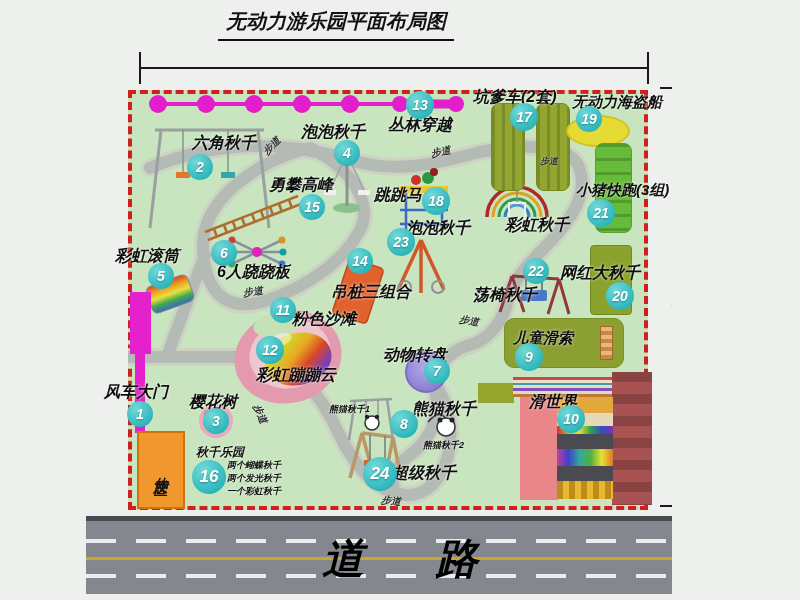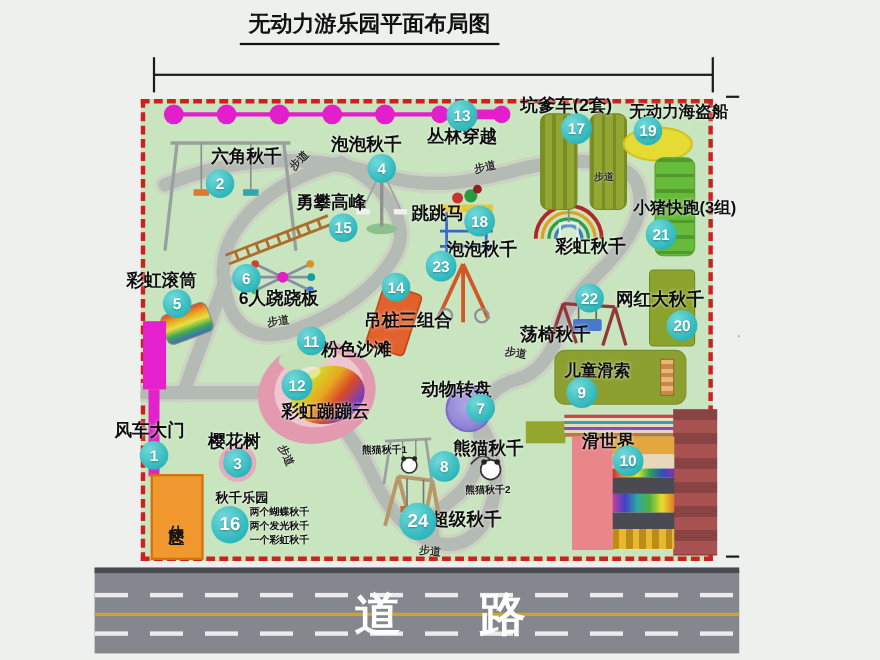--- a/index.html
+++ b/index.html
@@ -1,17 +1,17 @@
 <!DOCTYPE html>
 <html><head>
 <meta charset="utf-8">
 <style>
   html,body{margin:0;padding:0;background:#eef0ee;}
   .stage{position:relative;width:672px;height:600px;background:#eef0ee;overflow:hidden;
-         font-family:"Liberation Sans",sans-serif;}
+         font-family:"Liberation Sans",sans-serif;font-style:italic;}
   .ttl{position:absolute;top:8px;left:0;right:0;text-align:center;z-index:5;}
   .ttl span{display:inline-block;font-size:20px;font-weight:bold;color:#111;
             border-bottom:2px solid #111;padding:0 8px 4px;}
   
   .dl{position:absolute;background:#1a1a1a;z-index:6;}
   .dimh-lbl{position:absolute;left:140px;top:44px;width:508px;text-align:center;
             font-size:15px;font-weight:bold;color:#111;z-index:6;}
   .dimv-lbl{position:absolute;left:658px;top:284px;font-size:15px;font-weight:bold;color:#111;
             transform:rotate(90deg);transform-origin:center;z-index:6;white-space:nowrap;}
   
@@ -43,21 +43,21 @@
        color:rgba(255,250,250,.5);z-index:60;pointer-events:none;white-space:nowrap;}
   .wm2{position:absolute;left:168px;top:297px;font-size:35px;font-weight:bold;letter-spacing:1px;
        color:rgba(255,255,255,.55);z-index:60;pointer-events:none;white-space:nowrap;}
   
   .road{position:absolute;left:86px;top:516px;width:628px;height:78px;background:#85878f;
         border-top:5px solid #4a4a52;box-sizing:border-box;z-index:20;}
   .rl{position:absolute;left:0;right:0;}
   .dash{height:4px;background:repeating-linear-gradient(90deg,#ececec 0 30px,transparent 30px 50px);}
   .yline{height:3px;background:#c9a62e;}
   .road-label{position:absolute;left:50%;top:10px;transform:translateX(-50%);
-              font-size:42px;font-weight:bold;color:#ffffff;letter-spacing:30px;text-indent:30px;
+              font-size:42px;font-weight:bold;color:#000000;letter-spacing:30px;text-indent:30px;
               white-space:nowrap;z-index:2;}
 </style>
 </head>
 <body>
 
 <div class="stage">
 
   <div class="ttl">
     <span>无动力游乐园平面布局图</span>
   </div>
@@ -321,21 +321,21 @@
   <div class="lbl s16" style="left:256px;top:366px">彩虹蹦蹦云</div>
   <div class="lbl s16" style="left:388px;top:116px">丛林穿越</div>
   <div class="lbl s16" style="left:331px;top:283px">吊桩三组合</div>
   <div class="lbl s16" style="left:269px;top:176px">勇攀高峰</div>
   <div class="lbl s17" style="left:196px;top:446px">秋千乐园</div>
   <div class="lbl s16" style="left:473px;top:88px">坑爹车(2套)</div>
   <div class="lbl s16" style="left:374px;top:186px">跳跳马</div>
   <div class="lbl s15" style="left:572px;top:94px">无动力海盗船</div>
   <div class="lbl s16" style="left:560px;top:264px">网红大秋千</div>
   <div class="lbl s15" style="left:576px;top:182px">小猪快跑(3组)</div>
-  <div class="lbl s16" style="left:473px;top:296px">荡椅秋千</div>
+  <div class="lbl s16" style="left:473px;top:286px">荡椅秋千</div>
   <div class="lbl s16" style="left:406px;top:219px">泡泡秋千</div>
   <div class="lbl s16" style="left:392px;top:464px">超级秋千</div>
   <div class="lbl s16" style="left:505px;top:216px">彩虹秋千</div>
   <div class="lbl s9" style="left:329px;top:405px">熊猫秋千1</div>
   <div class="lbl s9" style="left:423px;top:441px">熊猫秋千2</div>
   <div class="lbl s9" style="left:227px;top:461px">两个蝴蝶秋千</div>
   <div class="lbl s9" style="left:227px;top:474px">两个发光秋千</div>
   <div class="lbl s9" style="left:227px;top:487px">一个彩虹秋千</div>
 
   <div class="pdl" style="left:262px;top:139px;transform:rotate(-45deg)">步道</div>

